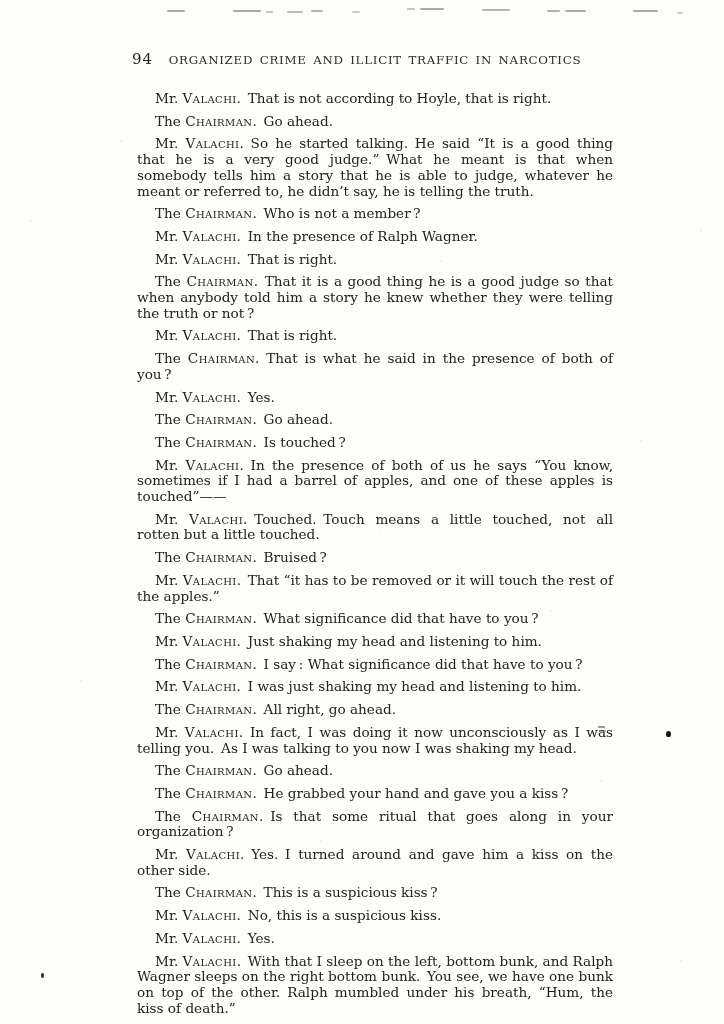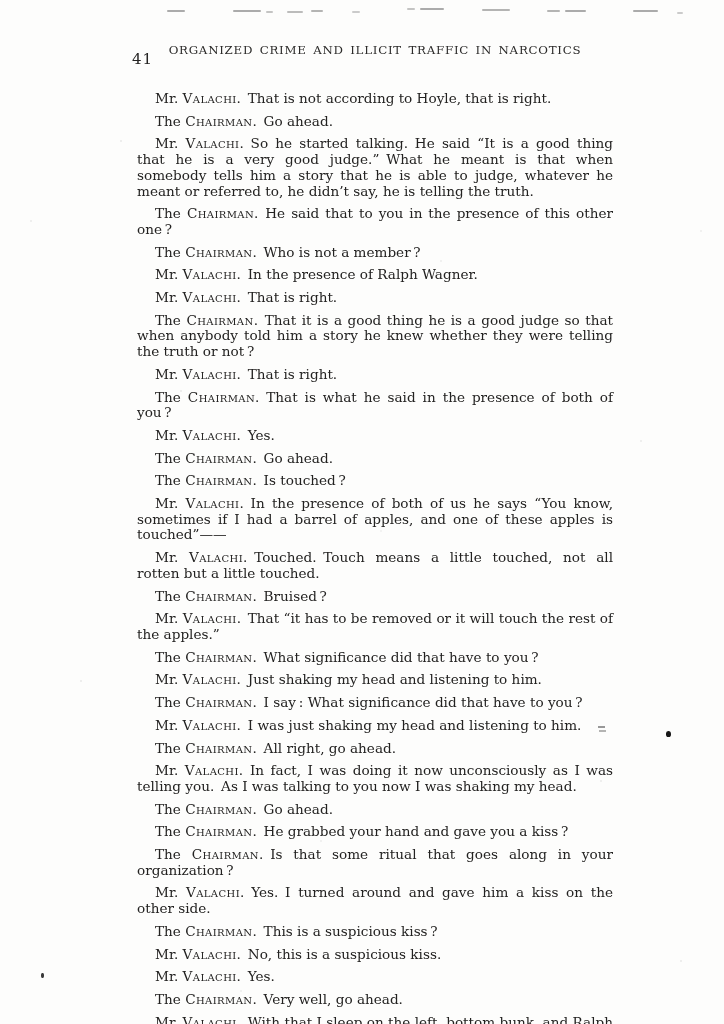--- a/index.html
+++ b/index.html
@@ -61,21 +61,21 @@
   }
   .page-num {
     position: absolute;
     left: 132px; top: 50px;
     font-size: 15px;
     letter-spacing: 1px;
     color: #242322;
   }
   .running-head {
     position: absolute;
-    left: 130px; top: 43px;
+    left: 130px; top: 53px;
     width: 490px;
     text-align: center;
     font-size: 11.8px;
     letter-spacing: 0.75px;
     word-spacing: 2px;
     color: #2c2b2a;
     white-space: nowrap;
   }
   .transcript {
     position: absolute;
@@ -116,29 +116,28 @@
     <i class="dash" style="left:482px; top:9px;  width:28px; opacity:.45;"></i>
     <i class="dash" style="left:547px; top:10px; width:13px; opacity:.45;"></i>
     <i class="dash" style="left:565px; top:10px; width:21px; opacity:.5;"></i>
     <i class="dash" style="left:633px; top:10px; width:25px; opacity:.5;"></i>
     <i class="dash" style="left:677px; top:12px; width:6px;  opacity:.3;"></i>
     <i class="eq-mark"></i>
     <i class="speck-a"></i>
     <i class="speck-b"></i>
   </div>
 
-  <div class="page-num">41</div>
+  <div class="page-num">94</div>
 
   <div class="running-head">ORGANIZED CRIME AND ILLICIT TRAFFIC IN NARCOTICS</div>
 
   <div class="transcript" id="transcript">
       <p><span>Mr.&nbsp;<span class="sc">Valachi</span>.</span> That is not according to Hoyle, that is right.</p>
       <p><span>The&nbsp;<span class="sc">Chairman</span>.</span> Go ahead.</p>
       <p><span>Mr.&nbsp;<span class="sc">Valachi</span>.</span> So he started talking. He said “It is a good thing that he is a very good judge.” What he meant is that when somebody tells him a story that he is able to judge, whatever he meant or referred to, he didn’t say, he is telling the truth.</p>
-      <p><span>The&nbsp;<span class="sc">Chairman</span>.</span> He said that to you in the presence of this other one ?</p>
       <p><span>The&nbsp;<span class="sc">Chairman</span>.</span> Who is not a member ?</p>
       <p><span>Mr.&nbsp;<span class="sc">Valachi</span>.</span> In the presence of Ralph Wagner.</p>
       <p><span>Mr.&nbsp;<span class="sc">Valachi</span>.</span> That is right.</p>
       <p><span>The&nbsp;<span class="sc">Chairman</span>.</span> That it is a good thing he is a good judge so that when anybody told him a story he knew whether they were telling the truth or not ?</p>
       <p><span>Mr.&nbsp;<span class="sc">Valachi</span>.</span> That is right.</p>
       <p><span>The&nbsp;<span class="sc">Chairman</span>.</span> That is what he said in the presence of both of you ?</p>
       <p><span>Mr.&nbsp;<span class="sc">Valachi</span>.</span> Yes.</p>
       <p><span>The&nbsp;<span class="sc">Chairman</span>.</span> Go ahead.</p>
       <p><span>The&nbsp;<span class="sc">Chairman</span>.</span> Is touched ?</p>
       <p><span>Mr.&nbsp;<span class="sc">Valachi</span>.</span> In the presence of both of us he says “You know, sometimes if I had a barrel of apples, and one of these apples is touched”——</p>
@@ -151,19 +150,18 @@
       <p><span>Mr.&nbsp;<span class="sc">Valachi</span>.</span> I was just shaking my head and listening to him.</p>
       <p><span>The&nbsp;<span class="sc">Chairman</span>.</span> All right, go ahead.</p>
       <p><span>Mr.&nbsp;<span class="sc">Valachi</span>.</span> In fact, I was doing it now unconsciously as I was telling you. As I was talking to you now I was shaking my head.</p>
       <p><span>The&nbsp;<span class="sc">Chairman</span>.</span> Go ahead.</p>
       <p><span>The&nbsp;<span class="sc">Chairman</span>.</span> He grabbed your hand and gave you a kiss ?</p>
       <p><span>The&nbsp;<span class="sc">Chairman</span>.</span> Is that some ritual that goes along in your organization ?</p>
       <p><span>Mr.&nbsp;<span class="sc">Valachi</span>.</span> Yes. I turned around and gave him a kiss on the other side.</p>
       <p><span>The&nbsp;<span class="sc">Chairman</span>.</span> This is a suspicious kiss ?</p>
       <p><span>Mr.&nbsp;<span class="sc">Valachi</span>.</span> No, this is a suspicious kiss.</p>
       <p><span>Mr.&nbsp;<span class="sc">Valachi</span>.</span> Yes.</p>
-      <p><span>The&nbsp;<span class="sc">Chairman</span>.</span> Very well, go ahead.</p>
       <p><span>Mr.&nbsp;<span class="sc">Valachi</span>.</span> With that I sleep on the left, bottom bunk, and Ralph Wagner sleeps on the right bottom bunk. You see, we have one bunk on top of the other. Ralph mumbled under his breath, “Hum, the kiss of death.”</p>
       <p><span>The&nbsp;<span class="sc">Chairman</span>.</span> Ralph Wagner mumbled that ?</p>
       <p><span>Mr.&nbsp;<span class="sc">Valachi</span>.</span> Yes. I ignored it.</p>
     </div>
 
 </div>
 
 </body></html>

